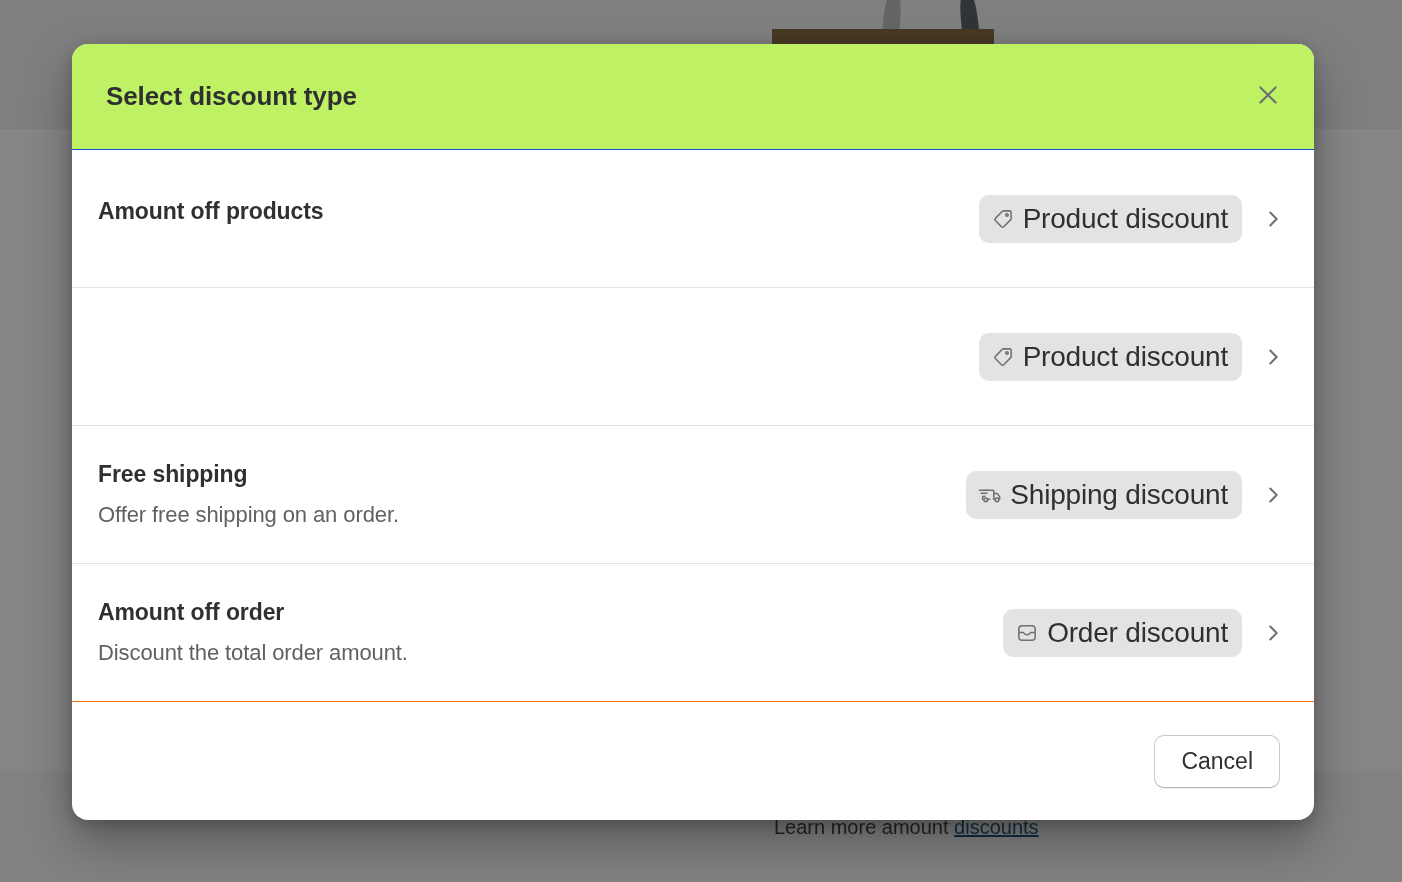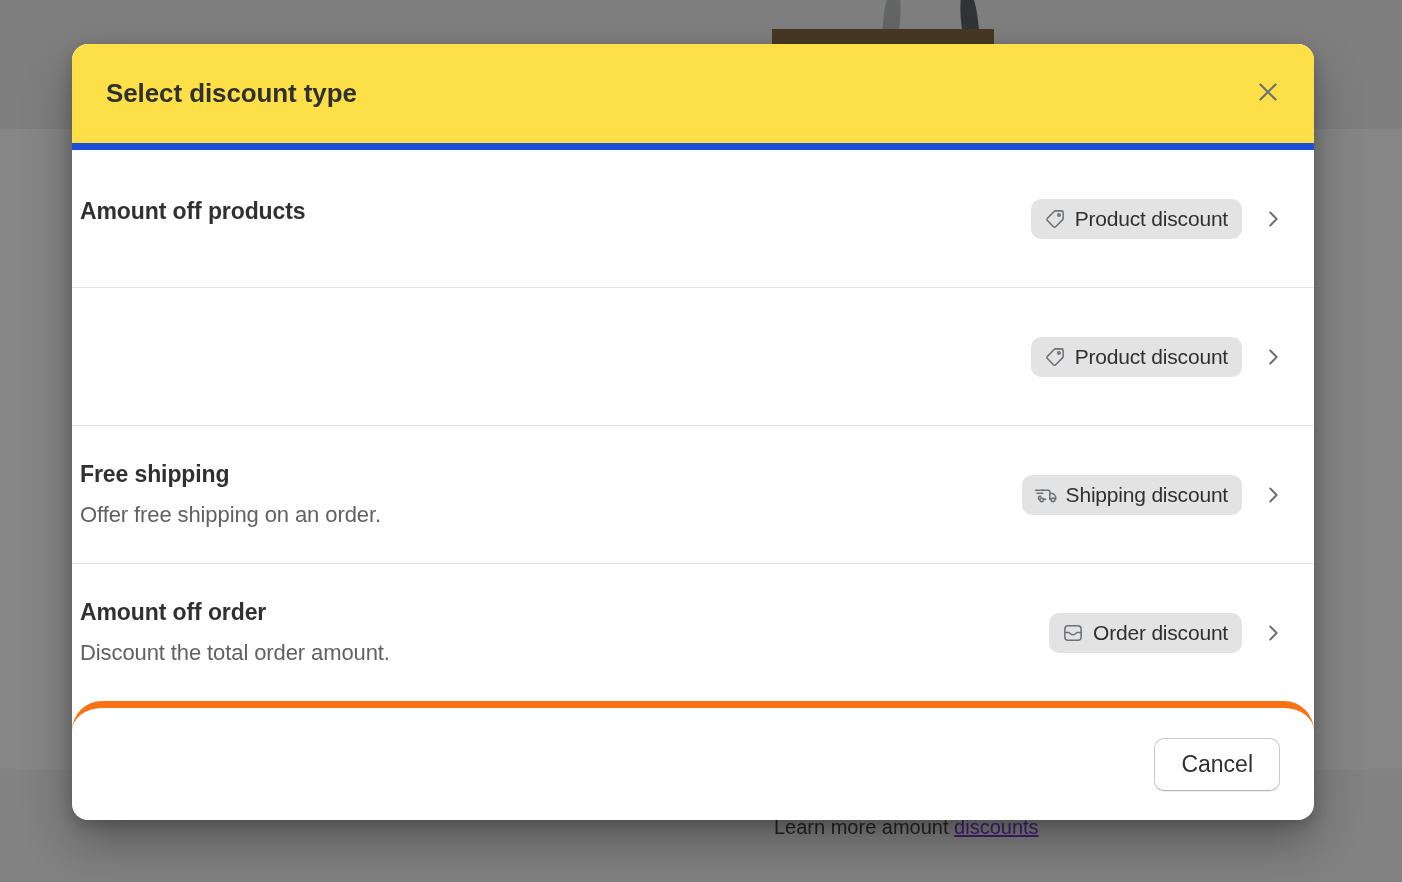--- a/index.html
+++ b/index.html
@@ -66,21 +66,21 @@
 
   .bg-learn {
     position: absolute;
     left: 774px;
     top: 816px;
     font-size: 20px;
     color: #303030;
     white-space: nowrap;
   }
   .bg-learn a {
-    color: #6d28d9;
+    color: #0c4a6e;
     text-decoration: underline;
   }
 
   
   .overlay {
     position: absolute;
     inset: 0;
     background: rgba(26, 26, 26, 0.53);
   }
 
@@ -95,22 +95,22 @@
     border-radius: 16px;
     box-shadow: 0 22px 48px rgba(0,0,0,0.32), 0 4px 14px rgba(0,0,0,0.18);
     display: flex;
     flex-direction: column;
     overflow: hidden;
   }
 
   .modal-header {
     height: 106px;
     flex: 0 0 106px;
-    background: #fde047;
-    border-bottom: 7px solid #1d4ed8;
+    background: #bef264;
+    border-bottom: 1px solid #1d4ed8;
     display: flex;
     align-items: center;
     justify-content: space-between;
     padding: 0 24px 0 34px;
   }
   .modal-title {
     font-size: 26px;
     font-weight: 700;
     color: #303030;
     letter-spacing: -0.1px;
@@ -129,21 +129,21 @@
 
   .modal-body {
     flex: 1 1 auto;
     overflow: hidden;
   }
 
   .option-row {
     height: 138px;
     display: flex;
     align-items: center;
-    padding: 0 24px 0 8px;
+    padding: 0 24px 0 26px;
     border-bottom: 1px solid #e3e3e3;
     cursor: pointer;
     background: #ffffff;
   }
 
   .option-texts {
     flex: 1 1 auto;
     min-width: 0;
     padding-left: 0;
   }
@@ -161,21 +161,21 @@
   }
 
   .badge {
     display: inline-flex;
     align-items: center;
     gap: 8px;
     background: #e3e3e3;
     color: #303030;
     border-radius: 10px;
     padding: 8px 14px 8px 12px;
-    font-size: 21px;
+    font-size: 28px;
     white-space: nowrap;
     margin-right: 14px;
     letter-spacing: -0.2px;
   }
   .badge .badge-icon {
     display: inline-flex;
     width: 24px;
     height: 24px;
     flex: 0 0 24px;
     align-items: center;
@@ -186,26 +186,25 @@
     width: 34px;
     height: 34px;
     flex: 0 0 34px;
     display: flex;
     align-items: center;
     justify-content: center;
   }
 
   .modal-footer {
     flex: 0 0 119px;
-    border-top: 7px solid #f97316;
+    border-top: 1px solid #f97316;
     display: flex;
     align-items: center;
     justify-content: flex-end;
     padding-right: 34px;
-    border-radius: 30px;
   }
   .cancel-btn {
     font-family: "Liberation Sans", sans-serif;
     font-size: 23px;
     color: #303030;
     background: #ffffff;
     border: 1px solid #c9c9c9;
     border-bottom-color: #b5b5b5;
     border-radius: 10px;
     padding: 12px 26px;

